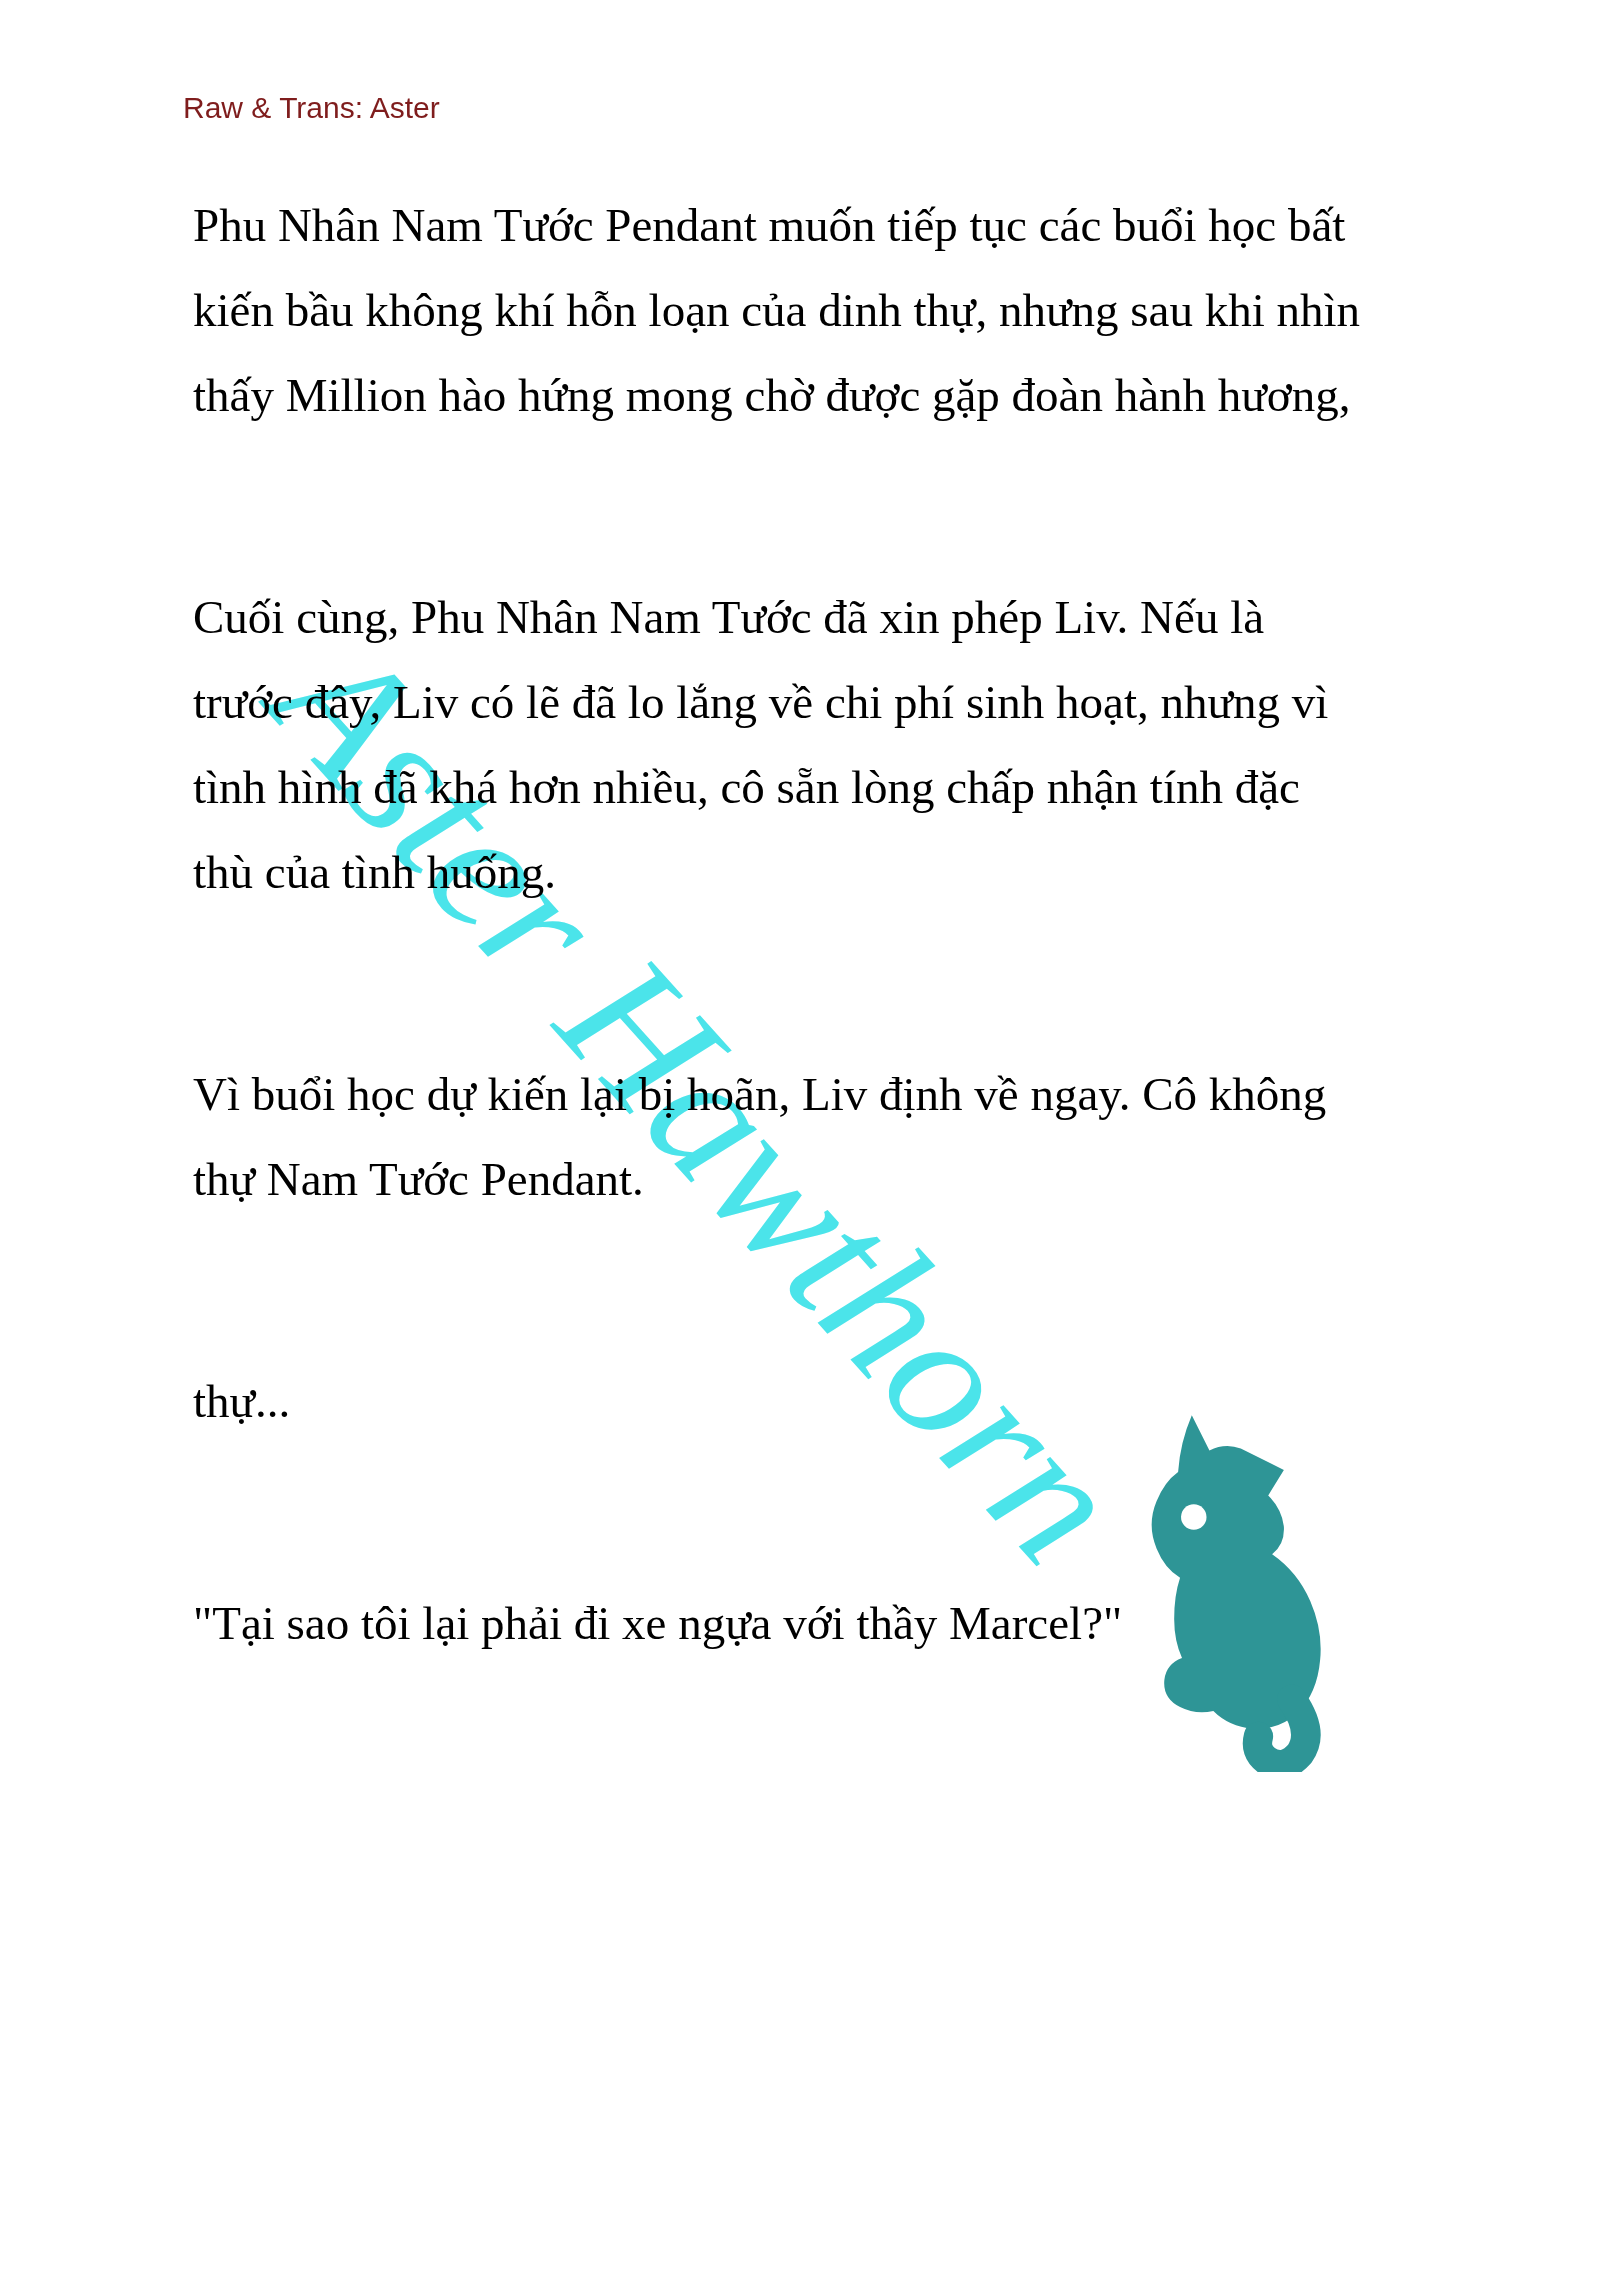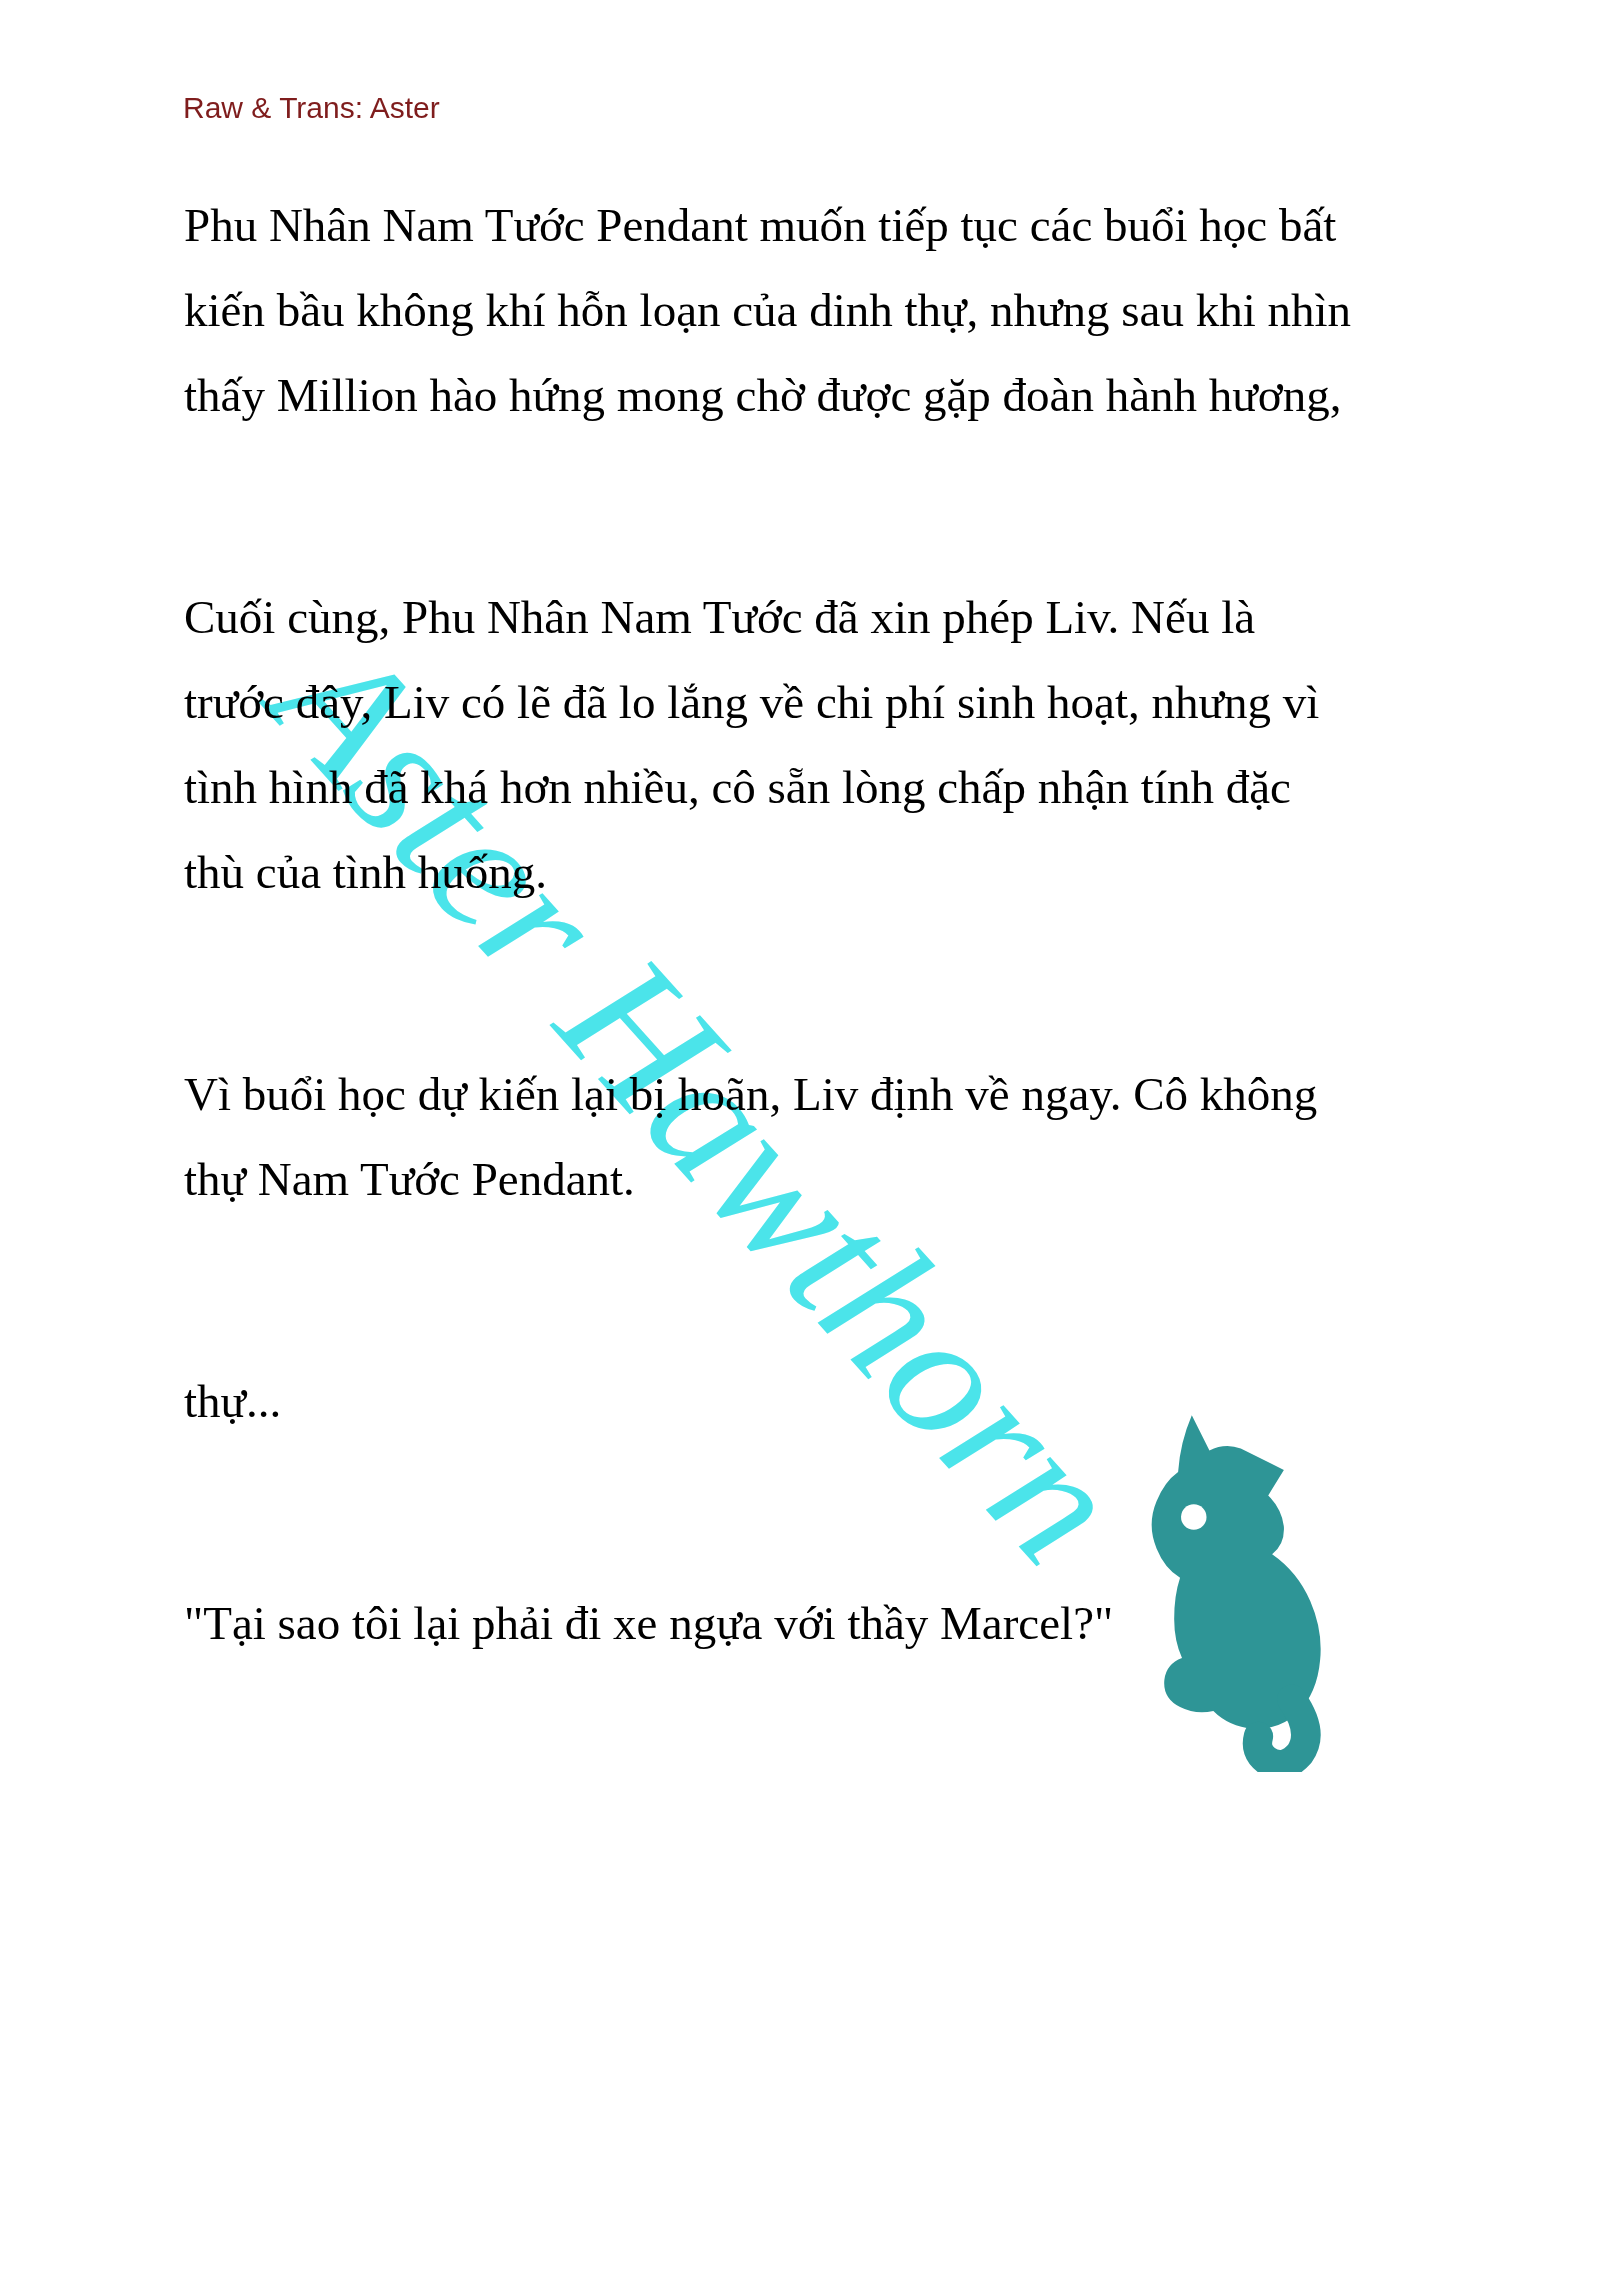--- a/index.html
+++ b/index.html
@@ -39,21 +39,21 @@
     position: absolute;
     left: 183px;
     top: 88px;
     z-index: 3;
     font-family: "Liberation Sans", sans-serif;
     font-size: 30px;
     line-height: 39px;
   }
   .body-text {
     position: absolute;
-    left: 184px;
+    left: 193px;
     top: 183px;
     width: 1274px;
     z-index: 3;
   }
   .body-text p {
     margin: 0 0 137px 0;
     font-size: 47px;
     line-height: 85px;
   }
   .text-line {

